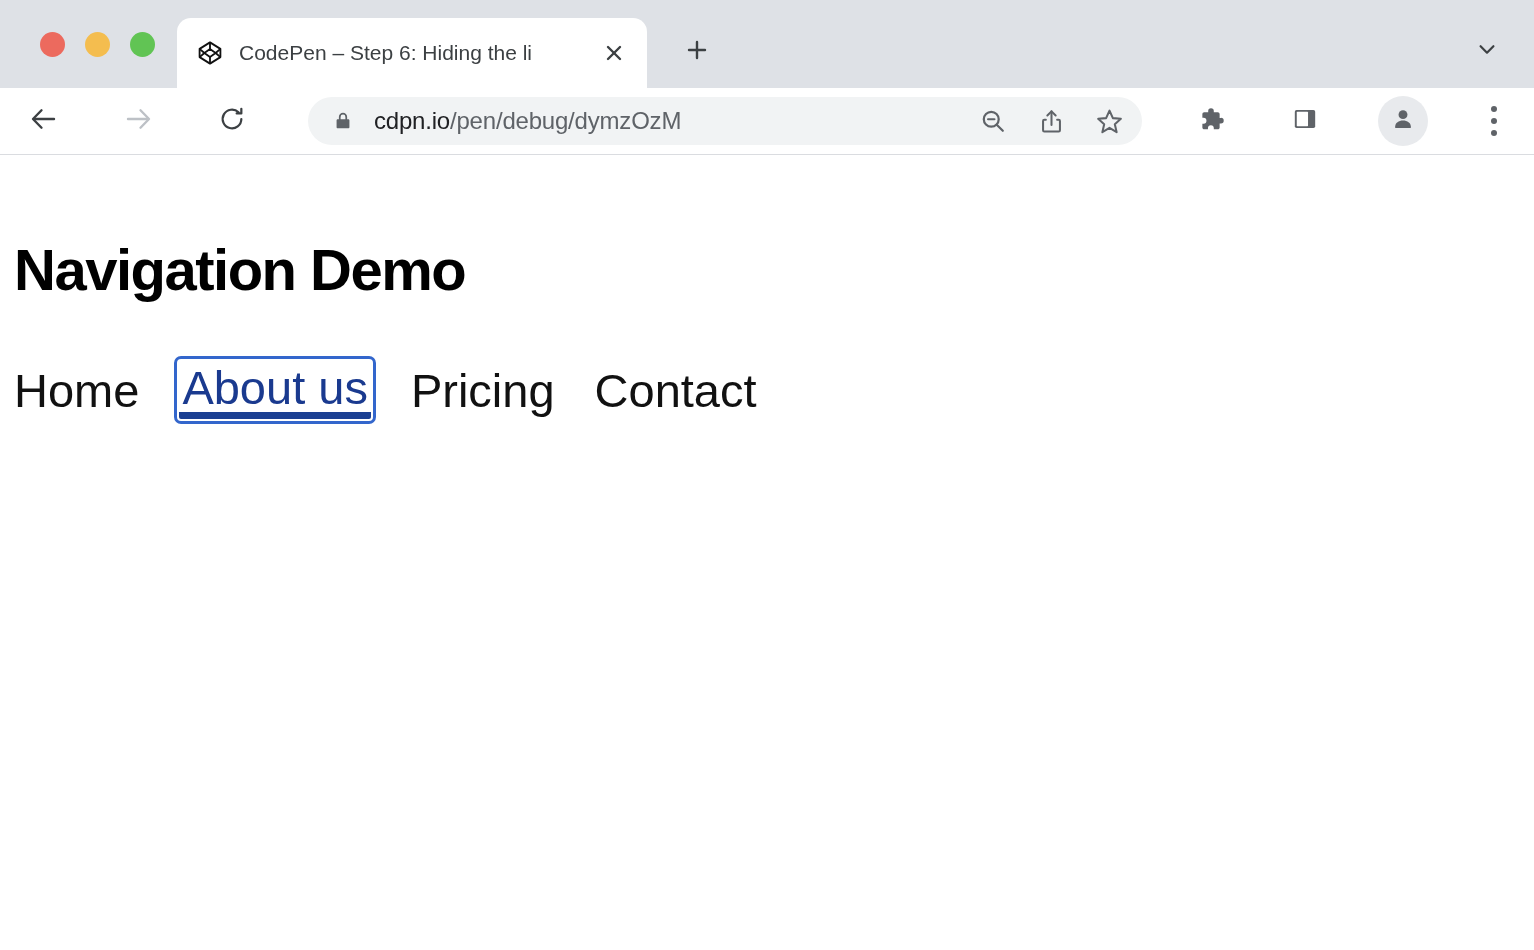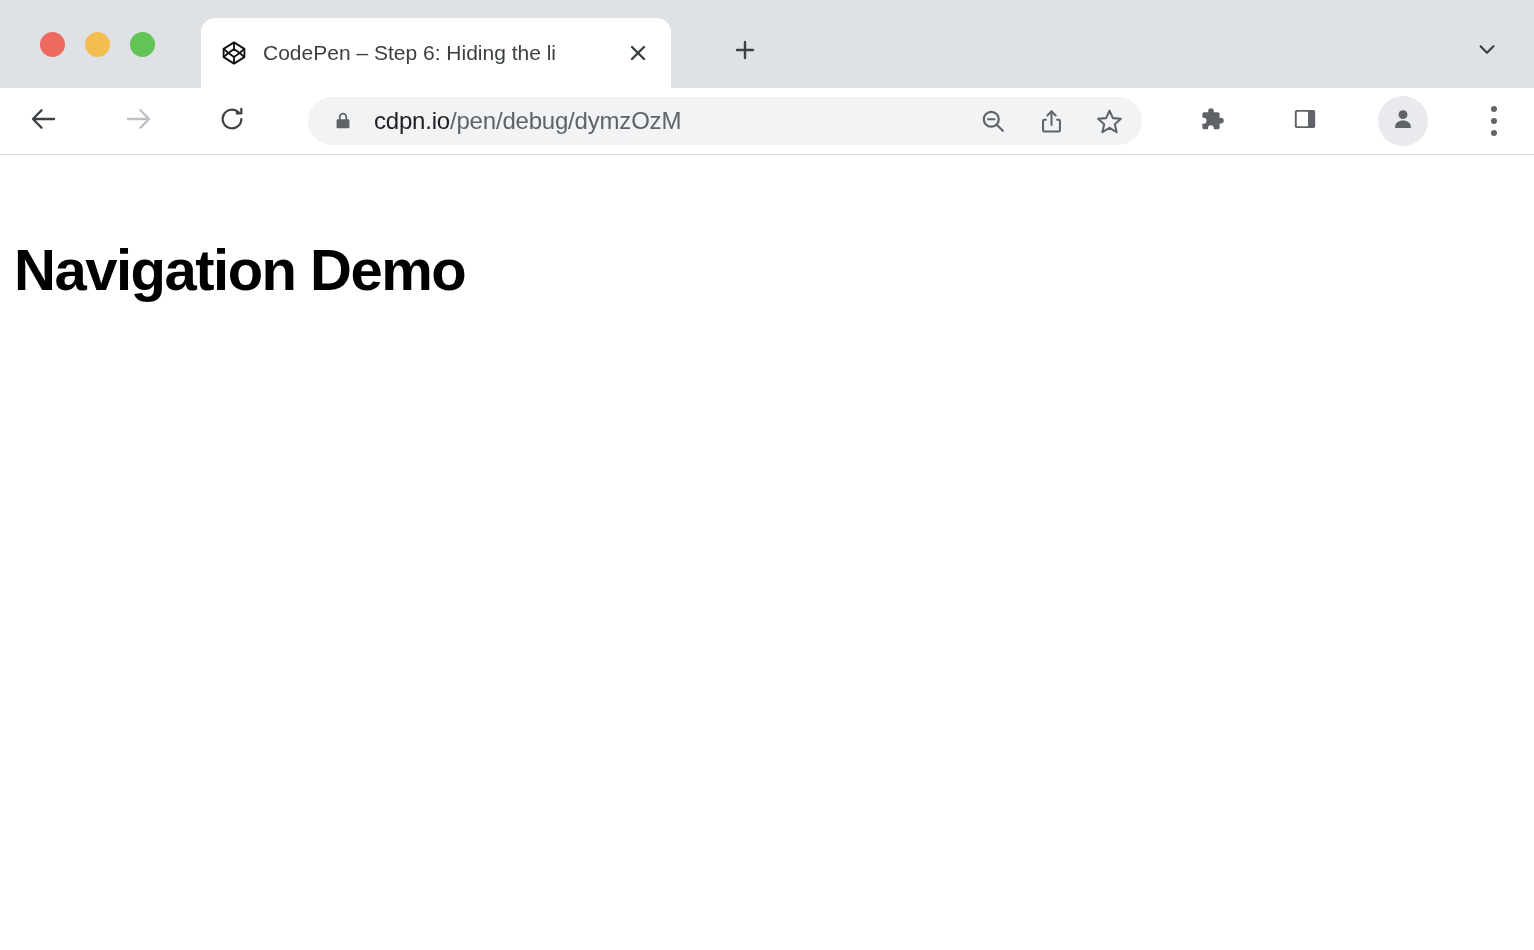--- a/index.html
+++ b/index.html
@@ -21,21 +21,20 @@
   }
 
   
   .tabstrip {
     position: relative;
     height: 88px;
     background: #dee1e6;
     display: flex;
     align-items: flex-end;
     flex: 0 0 auto;
-    gap: 24px;
   }
   .traffic-lights {
     display: flex;
     align-items: center;
     gap: 20px;
     padding: 0 22px 0 40px;
     height: 88px;
   }
   .light {
     width: 25px;
@@ -413,16 +412,25 @@
         <span class="dot3"></span>
         <span class="dot3"></span>
       </span>
     </div>
   </div>
 
   <div class="viewport">
     <div class="page">
       <h1 class="page-title">Navigation Demo</h1>
 
+      <nav class="navbar">
+        <a class="nav-link first" href="#">Home</a>
+        <span class="nav-gap"></span>
+        <a class="nav-link focused" href="#">About us</a>
+        <span class="nav-gap"></span>
+        <a class="nav-link" href="#">Pricing</a>
+        <span class="nav-gap"></span>
+        <a class="nav-link" href="#">Contact</a>
+      </nav>
     </div>
   </div>
 
 </div>
 
 </body></html>

